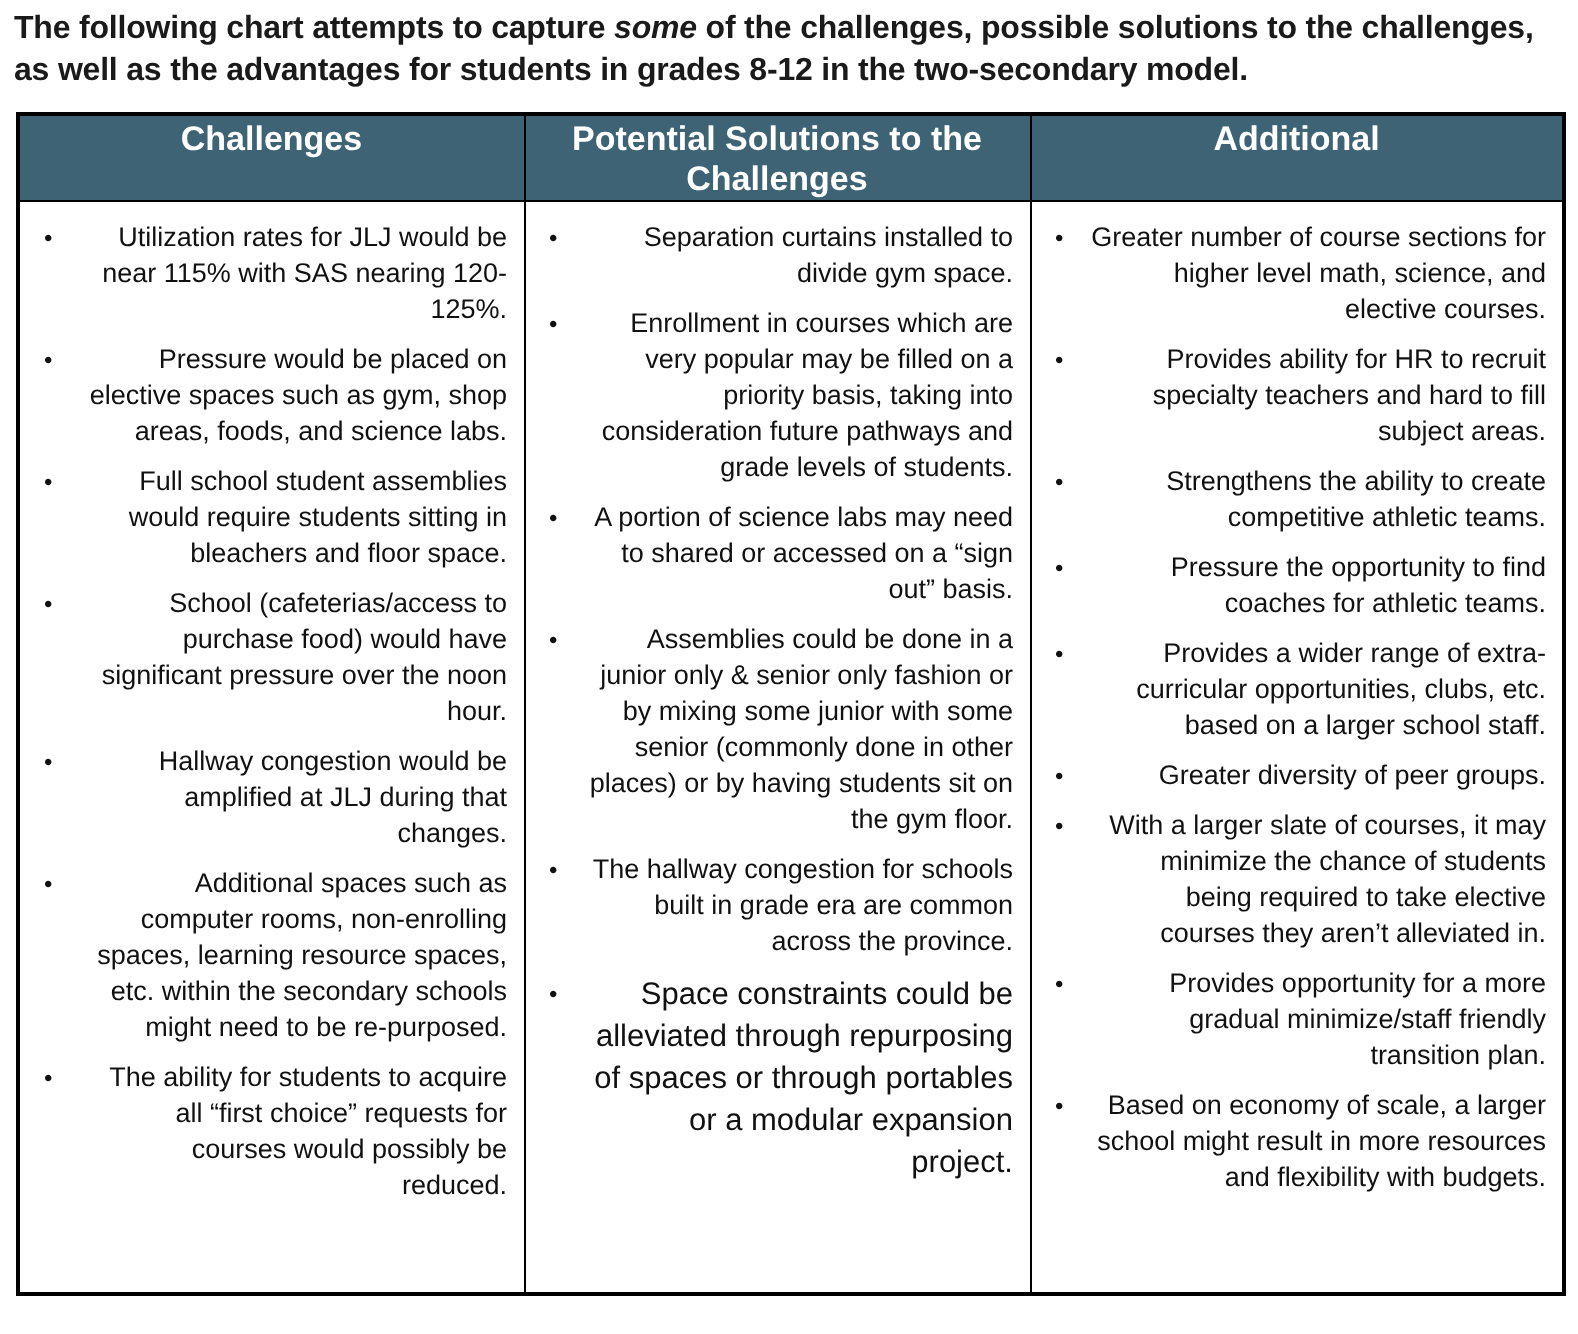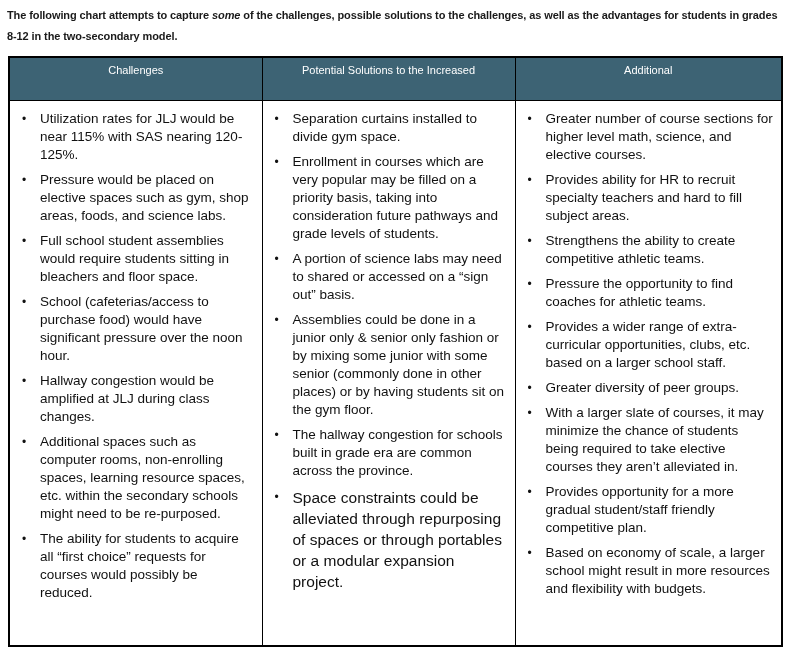--- a/index.html
+++ b/index.html
@@ -5,21 +5,21 @@
   * { box-sizing: border-box; margin: 0; padding: 0; }
   html, body {
     width: 789px; height: 667px;
     background: #ffffff;
     overflow: hidden;
     font-family: "Liberation Sans", sans-serif;
   }
   .intro {
     width: 781px;
     padding: 5px 2px 0 7px;
-    font-size: 11px;
+    font-size: 16px;
     line-height: 20.5px;
     color: #1a1a1a;
     font-weight: 600;
     letter-spacing: -0.1px;
   }
   .intro em { font-style: italic; }
   table.comparison {
     margin: 10px 0 0 8px;
     width: 773px;
     border-collapse: collapse;
@@ -29,22 +29,22 @@
   col.c1 { width: 253px; }
   col.c2 { width: 253px; }
   col.c3 { width: 267px; }
   th, td { border: 1px solid #000000; }
   th {
     height: 43px;
     vertical-align: top;
     text-align: center;
     background: var(--header-bg, #3D6374);
     color: var(--header-fg, #ffffff);
-    font-weight: 400;
-    font-size: 11px;
+    font-weight: 700;
+    font-size: 17px;
     line-height: 20px;
     padding-top: 2px;
   }
   td.body-cell {
     height: 546px;
     vertical-align: top;
     padding: 9px 6px 0 2px;
     background: #ffffff;
   }
   .bullet-item {
@@ -53,39 +53,39 @@
     font-size: 13.5px;
     line-height: 18px;
     color: #111111;
   }
   .bullet {
     flex: 0 0 28px;
     padding-left: 10px;
     font-size: 12px;
     line-height: 18px;
   }
-  .bullet-text { flex: 1 1 auto; padding-right: 2px; }
+  .bullet-text { flex: 1 1 auto; padding-right: 2px; text-align: right; }
   .bullet-item.large { font-size: 15.5px; line-height: 21px; }
   .bullet-item.large .bullet { line-height: 21px; }
 </style>
 </head>
 <body>
 
 <p class="intro"><span>The following chart attempts to capture </span><em>some</em><span> of the challenges, possible solutions to the challenges, as well as the advantages for students in grades 8-12 in the two-secondary model.</span></p>
 
 <table class="comparison">
   <colgroup>
       <col class="c1">
       <col class="c2">
       <col class="c3">
     </colgroup>
   <thead>
     <tr>
       <th>Challenges</th>
-      <th>Potential Solutions to the Increased</th>
+      <th>Potential Solutions to the Challenges</th>
       <th>Additional</th>
     </tr>
   </thead>
   <tbody>
     <tr>
       <td class="body-cell">
           <div class="bullet-item">
             <span class="bullet">•</span>
             <span class="bullet-text">Utilization rates for JLJ would be near 115% with SAS nearing 120-125%.</span>
           </div>
@@ -96,21 +96,21 @@
           <div class="bullet-item">
             <span class="bullet">•</span>
             <span class="bullet-text">Full school student assemblies would require students sitting in bleachers and floor space.</span>
           </div>
           <div class="bullet-item">
             <span class="bullet">•</span>
             <span class="bullet-text">School (cafeterias/access to purchase food) would have significant pressure over the noon hour.</span>
           </div>
           <div class="bullet-item">
             <span class="bullet">•</span>
-            <span class="bullet-text">Hallway congestion would be amplified at JLJ during class changes.</span>
+            <span class="bullet-text">Hallway congestion would be amplified at JLJ during that changes.</span>
           </div>
           <div class="bullet-item">
             <span class="bullet">•</span>
             <span class="bullet-text">Additional spaces such as computer rooms, non-enrolling spaces, learning resource spaces, etc. within the secondary schools might need to be re-purposed.</span>
           </div>
           <div class="bullet-item">
             <span class="bullet">•</span>
             <span class="bullet-text">The ability for students to acquire all “first choice” requests for courses would possibly be reduced.</span>
           </div>
         </td>
@@ -164,21 +164,21 @@
           <div class="bullet-item">
             <span class="bullet">•</span>
             <span class="bullet-text">Greater diversity of peer groups.</span>
           </div>
           <div class="bullet-item">
             <span class="bullet">•</span>
             <span class="bullet-text">With a larger slate of courses, it may minimize the chance of students being required to take elective courses they aren’t alleviated in.</span>
           </div>
           <div class="bullet-item">
             <span class="bullet">•</span>
-            <span class="bullet-text">Provides opportunity for a more gradual student/staff friendly competitive plan.</span>
+            <span class="bullet-text">Provides opportunity for a more gradual minimize/staff friendly transition plan.</span>
           </div>
           <div class="bullet-item">
             <span class="bullet">•</span>
             <span class="bullet-text">Based on economy of scale, a larger school might result in more resources and flexibility with budgets.</span>
           </div>
         </td>
     </tr>
   </tbody>
 </table>
 

